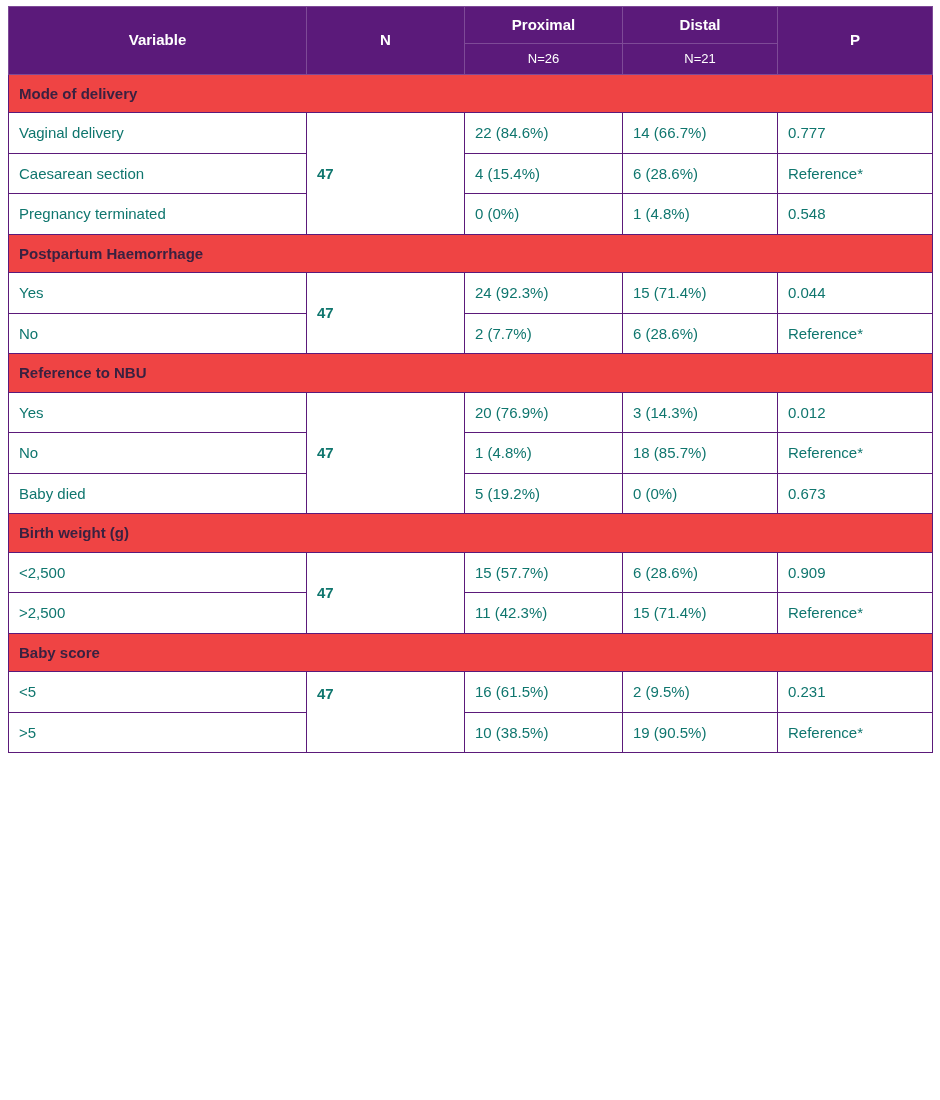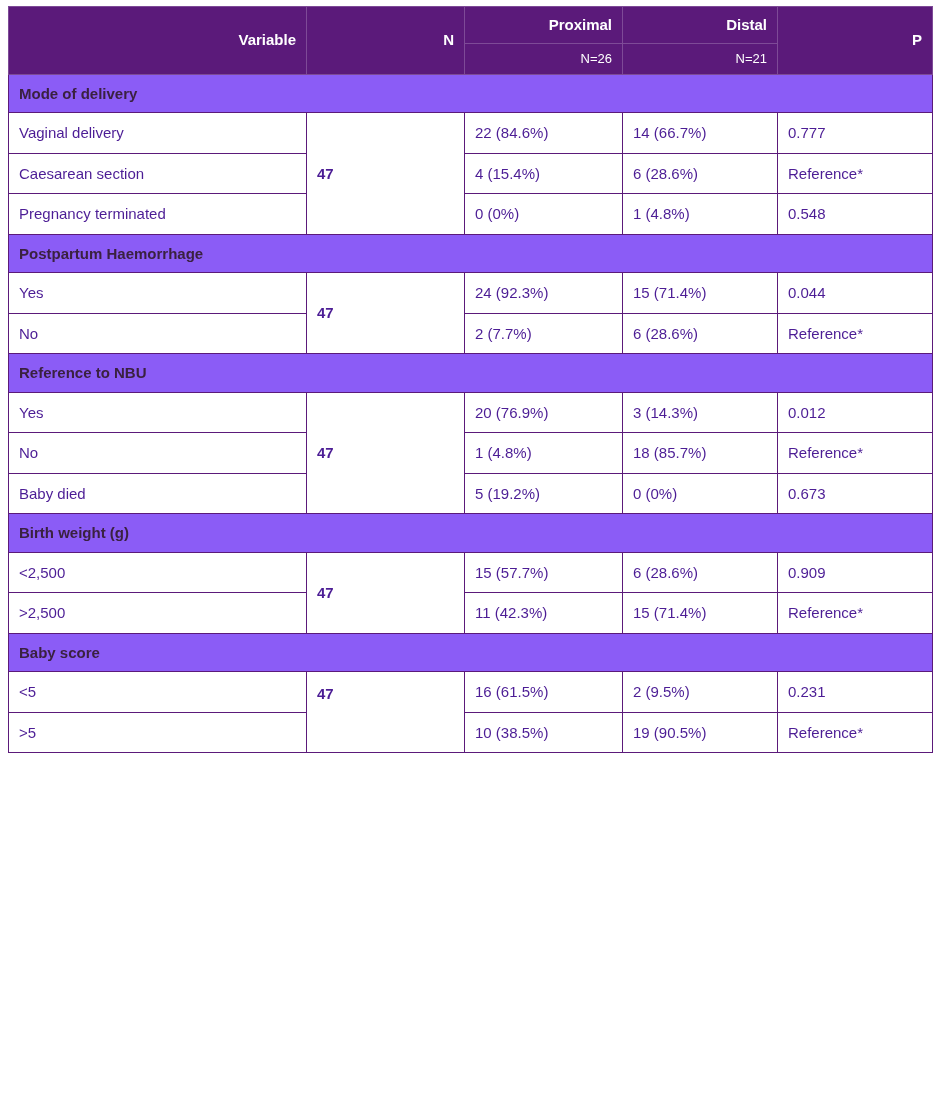--- a/index.html
+++ b/index.html
@@ -25,47 +25,47 @@
   }
   table.data-table col.c-var { width: 298px; }
   table.data-table col.c-n { width: 158px; }
   table.data-table col.c-prox { width: 158px; }
   table.data-table col.c-dist { width: 155px; }
   table.data-table col.c-p { width: 155px; }
 
   thead th {
     background: #5b1a7a;
     color: #ffffff;
-    text-align: right;
+    text-align: center;
     font-weight: bold;
     font-size: 15px;
     padding: 9px 10px;
     border: 1px solid #7e4a97;
     vertical-align: middle;
     line-height: 1.2;
   }
   thead th.sub {
     font-weight: normal;
     font-size: 13px;
     padding: 7px 10px;
   }
 
   tbody td {
     border: 1px solid #5b1a7a;
     padding: 10px 10px;
     vertical-align: middle;
     line-height: 1.3;
     font-size: 15px;
-    color: #4c1d95;
+    color: #0f766e;
     background: #ffffff;
     height: 38px;
     box-sizing: border-box;
   }
   tbody tr.section-row td {
-    background: #8b5cf6;
+    background: #ef4444;
     font-weight: bold;
     color: #3a2140;
     height: 34px;
     padding: 9px 10px;
     margin-left: 18px;
   }
   tbody td.n-cell {
     vertical-align: middle;
     font-weight: bold;
   }

